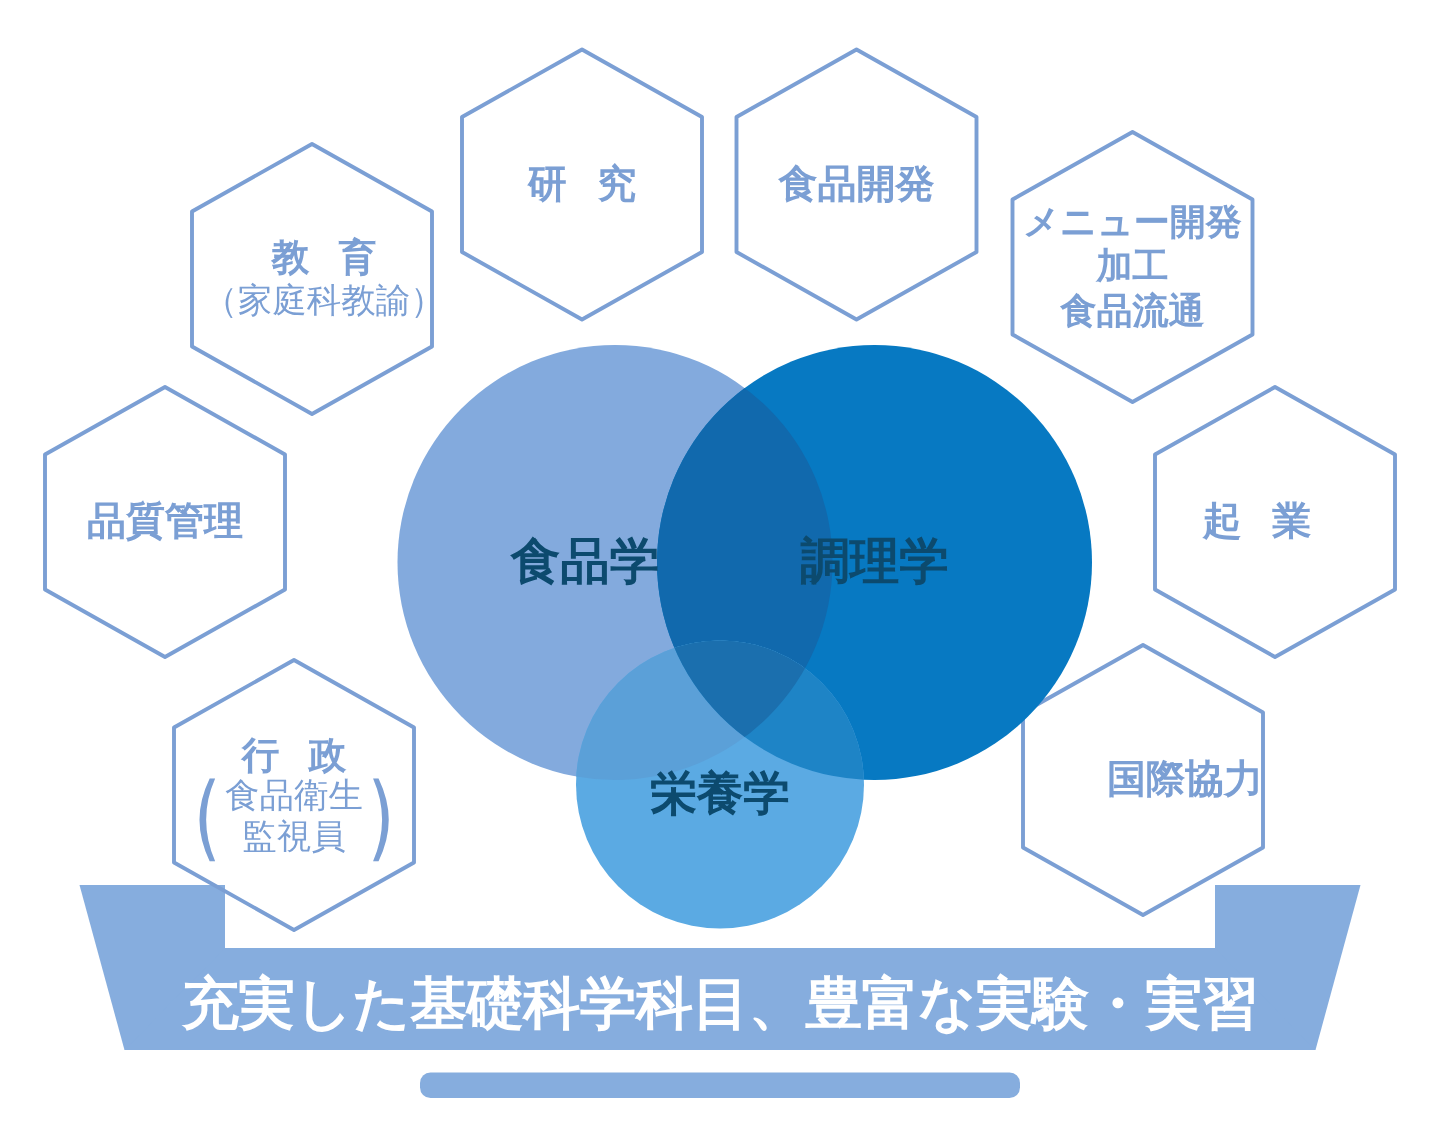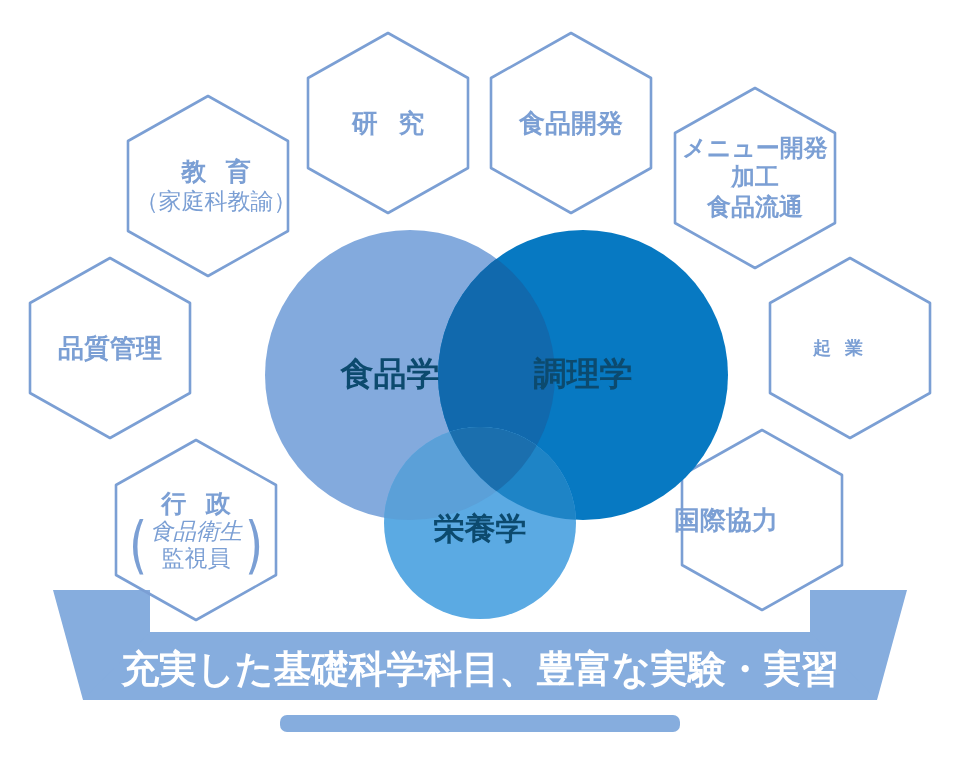--- a/index.html
+++ b/index.html
@@ -122,34 +122,34 @@
   <div class="hex-label" style="left:491px;top:78px;width:160px;height:90px;font-size:26px;">
     <span class="ln">食品開発</span>
   </div>
 
   <div class="hex-label" style="left:675px;top:124px;width:160px;height:108px;font-size:24px;line-height:1.22;">
     <span class="ln">メニュー開発</span>
     <span class="ln">加工</span>
     <span class="ln">食品流通</span>
   </div>
 
-  <div class="hex-label" style="left:770px;top:303px;width:136px;height:90px;font-size:18px;">
+  <div class="hex-label" style="left:770px;top:303px;width:136px;height:90px;font-size:26px;">
     <span class="ln sp">起 業</span>
   </div>
 
-  <div class="hex-label" style="left:646px;top:475px;width:160px;height:90px;font-size:26px;">
+  <div class="hex-label" style="left:710px;top:475px;width:160px;height:90px;font-size:26px;">
     <span class="ln">国際協力</span>
   </div>
 
   <div class="hex-label" style="left:116px;top:478px;width:160px;height:104px;font-size:24px;text-align:center;">
     <span class="ln sp" style="font-size:25px;">行 政</span>
     <span class="paren-row">
       <span class="paren-big">(</span>
       <span class="paren-stack">
-        <span class="ln thin" style="font-size:23px;font-style:italic;">食品衛生</span>
+        <span class="ln thin" style="font-size:23px;">食品衛生</span>
         <span class="ln thin" style="font-size:23px;">監視員</span>
       </span>
       <span class="paren-big">)</span>
     </span>
   </div>
 
   <div class="hex-label" style="left:30px;top:303px;width:160px;height:90px;font-size:26px;">
     <span class="ln">品質管理</span>
   </div>
 

